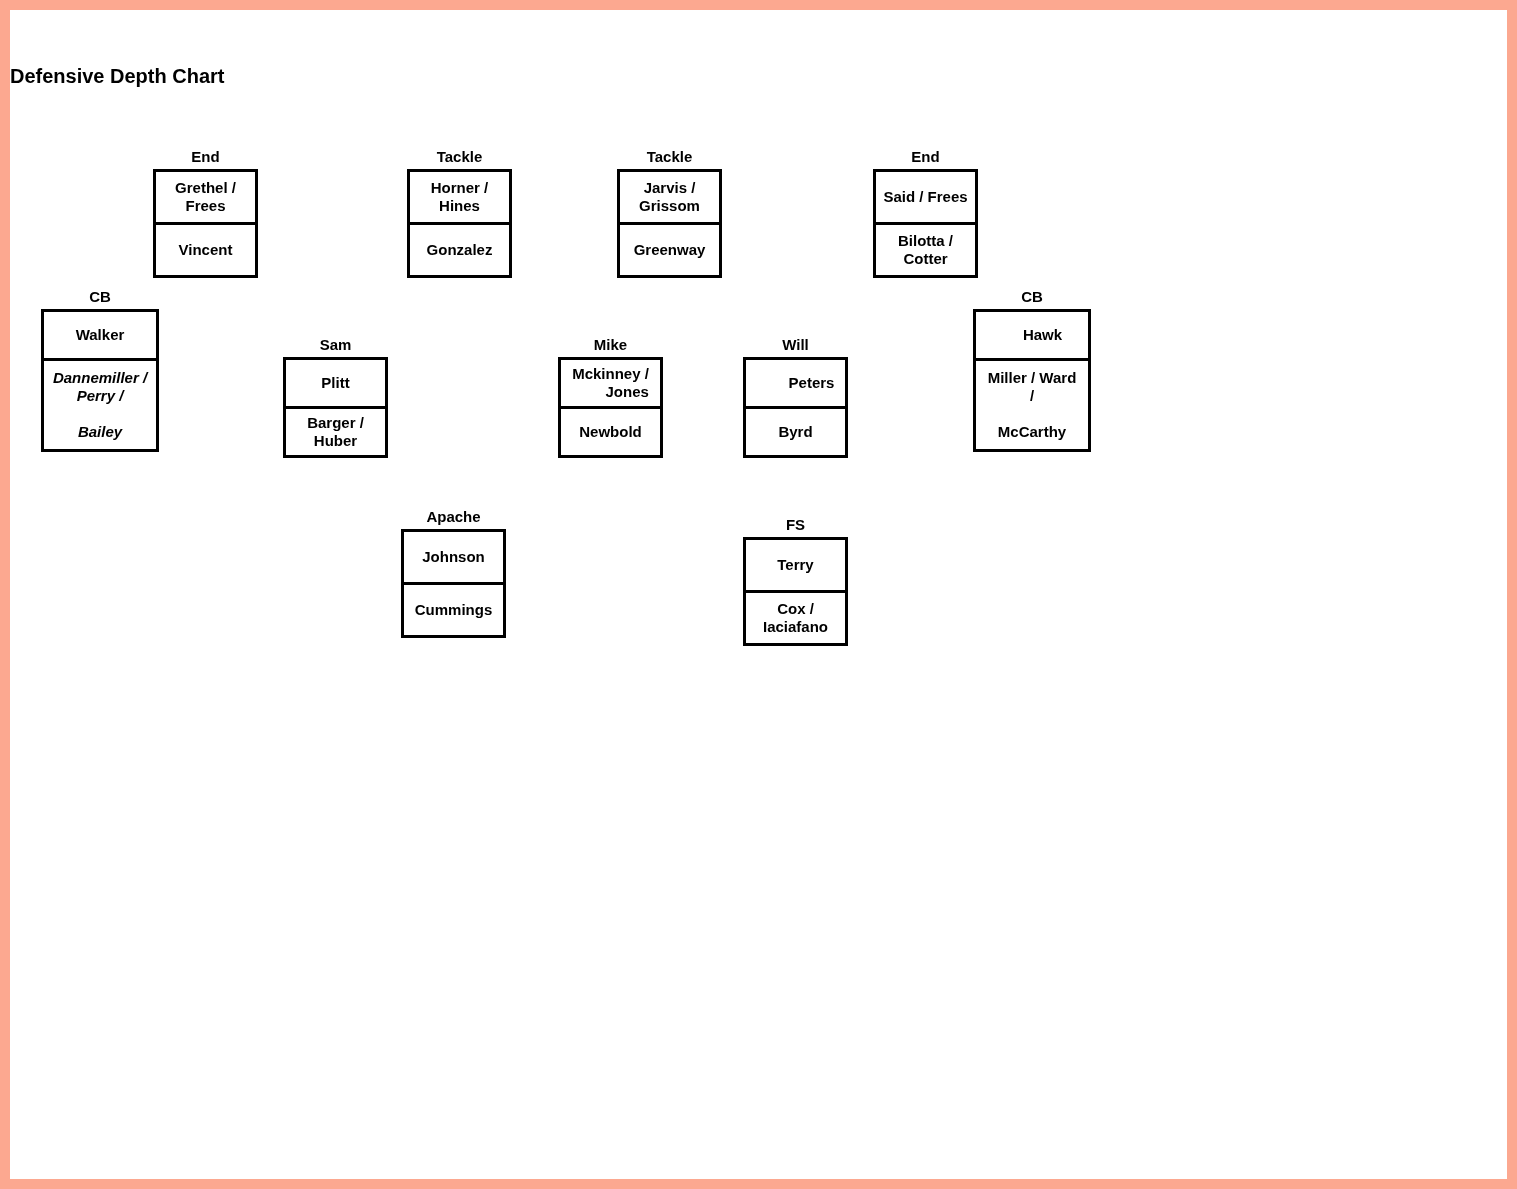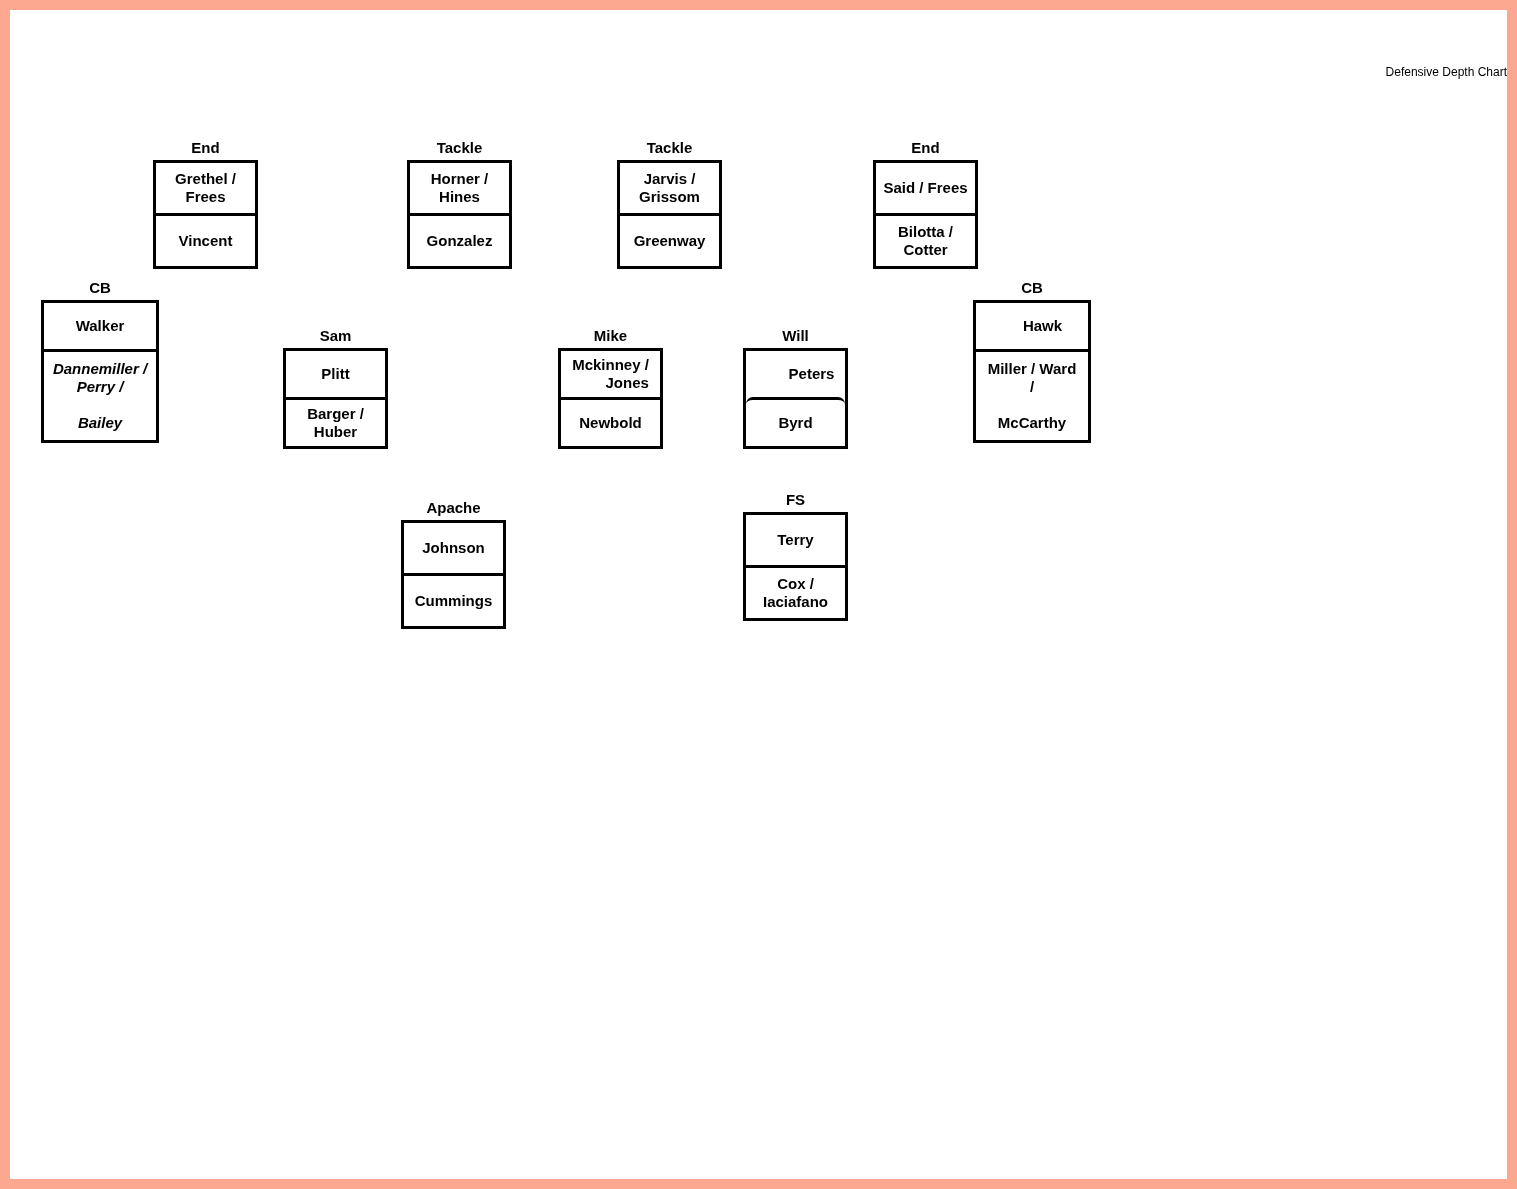--- a/index.html
+++ b/index.html
@@ -13,23 +13,23 @@
   .outer-border {
     box-sizing: border-box;
     width: 1517px;
     height: 1189px;
     border: 10px solid #fca890;
     padding-top: 55px;
     position: relative;
   }
   .page-title {
     width: 100%;
-    text-align: right;
-    font-size: 12px;
-    font-weight: normal;
+    text-align: left;
+    font-size: 20px;
+    font-weight: bold;
     color: #000;
     margin-bottom: 60px;
   }
   .chart {
     position: relative;
     width: 100%;
     height: 550px;
   }
   .pos-group {
     position: absolute;
@@ -129,21 +129,21 @@
         <div class="cell" style="min-height:38px;text-align:right;">Mckinney /
 Jones</div>
         <div class="cell divider" style="min-height:38px;">Newbold</div>
       </div>
     </div>
 
     <div class="pos-group" style="left:733px; top:188px;">
       <div class="pos-label">Will</div>
       <div class="pos-box">
         <div class="cell" style="min-height:38px;margin-left:32px;">Peters</div>
-        <div class="cell divider" style="min-height:38px;border-radius:7px;">Byrd</div>
+        <div class="cell divider" style="min-height:38px;">Byrd</div>
       </div>
     </div>
 
     <div class="pos-group" style="left:963px; top:140px; width:118px;">
       <div class="pos-label">CB</div>
       <div class="pos-box">
         <div class="cell" style="min-height:38px;padding-left:25px;">Hawk</div>
         <div class="cell divider" style="min-height:80px;">Miller / Ward
 /
 
@@ -152,21 +152,21 @@
     </div>
 
     <div class="pos-group" style="left:391px; top:360px;">
       <div class="pos-label">Apache</div>
       <div class="pos-box">
         <div class="cell" style="min-height:42px;">Johnson</div>
         <div class="cell divider" style="min-height:42px;">Cummings</div>
       </div>
     </div>
 
-    <div class="pos-group" style="left:733px; top:352px;">
+    <div class="pos-group" style="left:733px; top:368px;">
       <div class="pos-label">FS</div>
       <div class="pos-box">
         <div class="cell" style="min-height:42px;">Terry</div>
         <div class="cell divider" style="min-height:42px;">Cox /
 Iaciafano</div>
       </div>
     </div>
 
   </div>
 </div>

